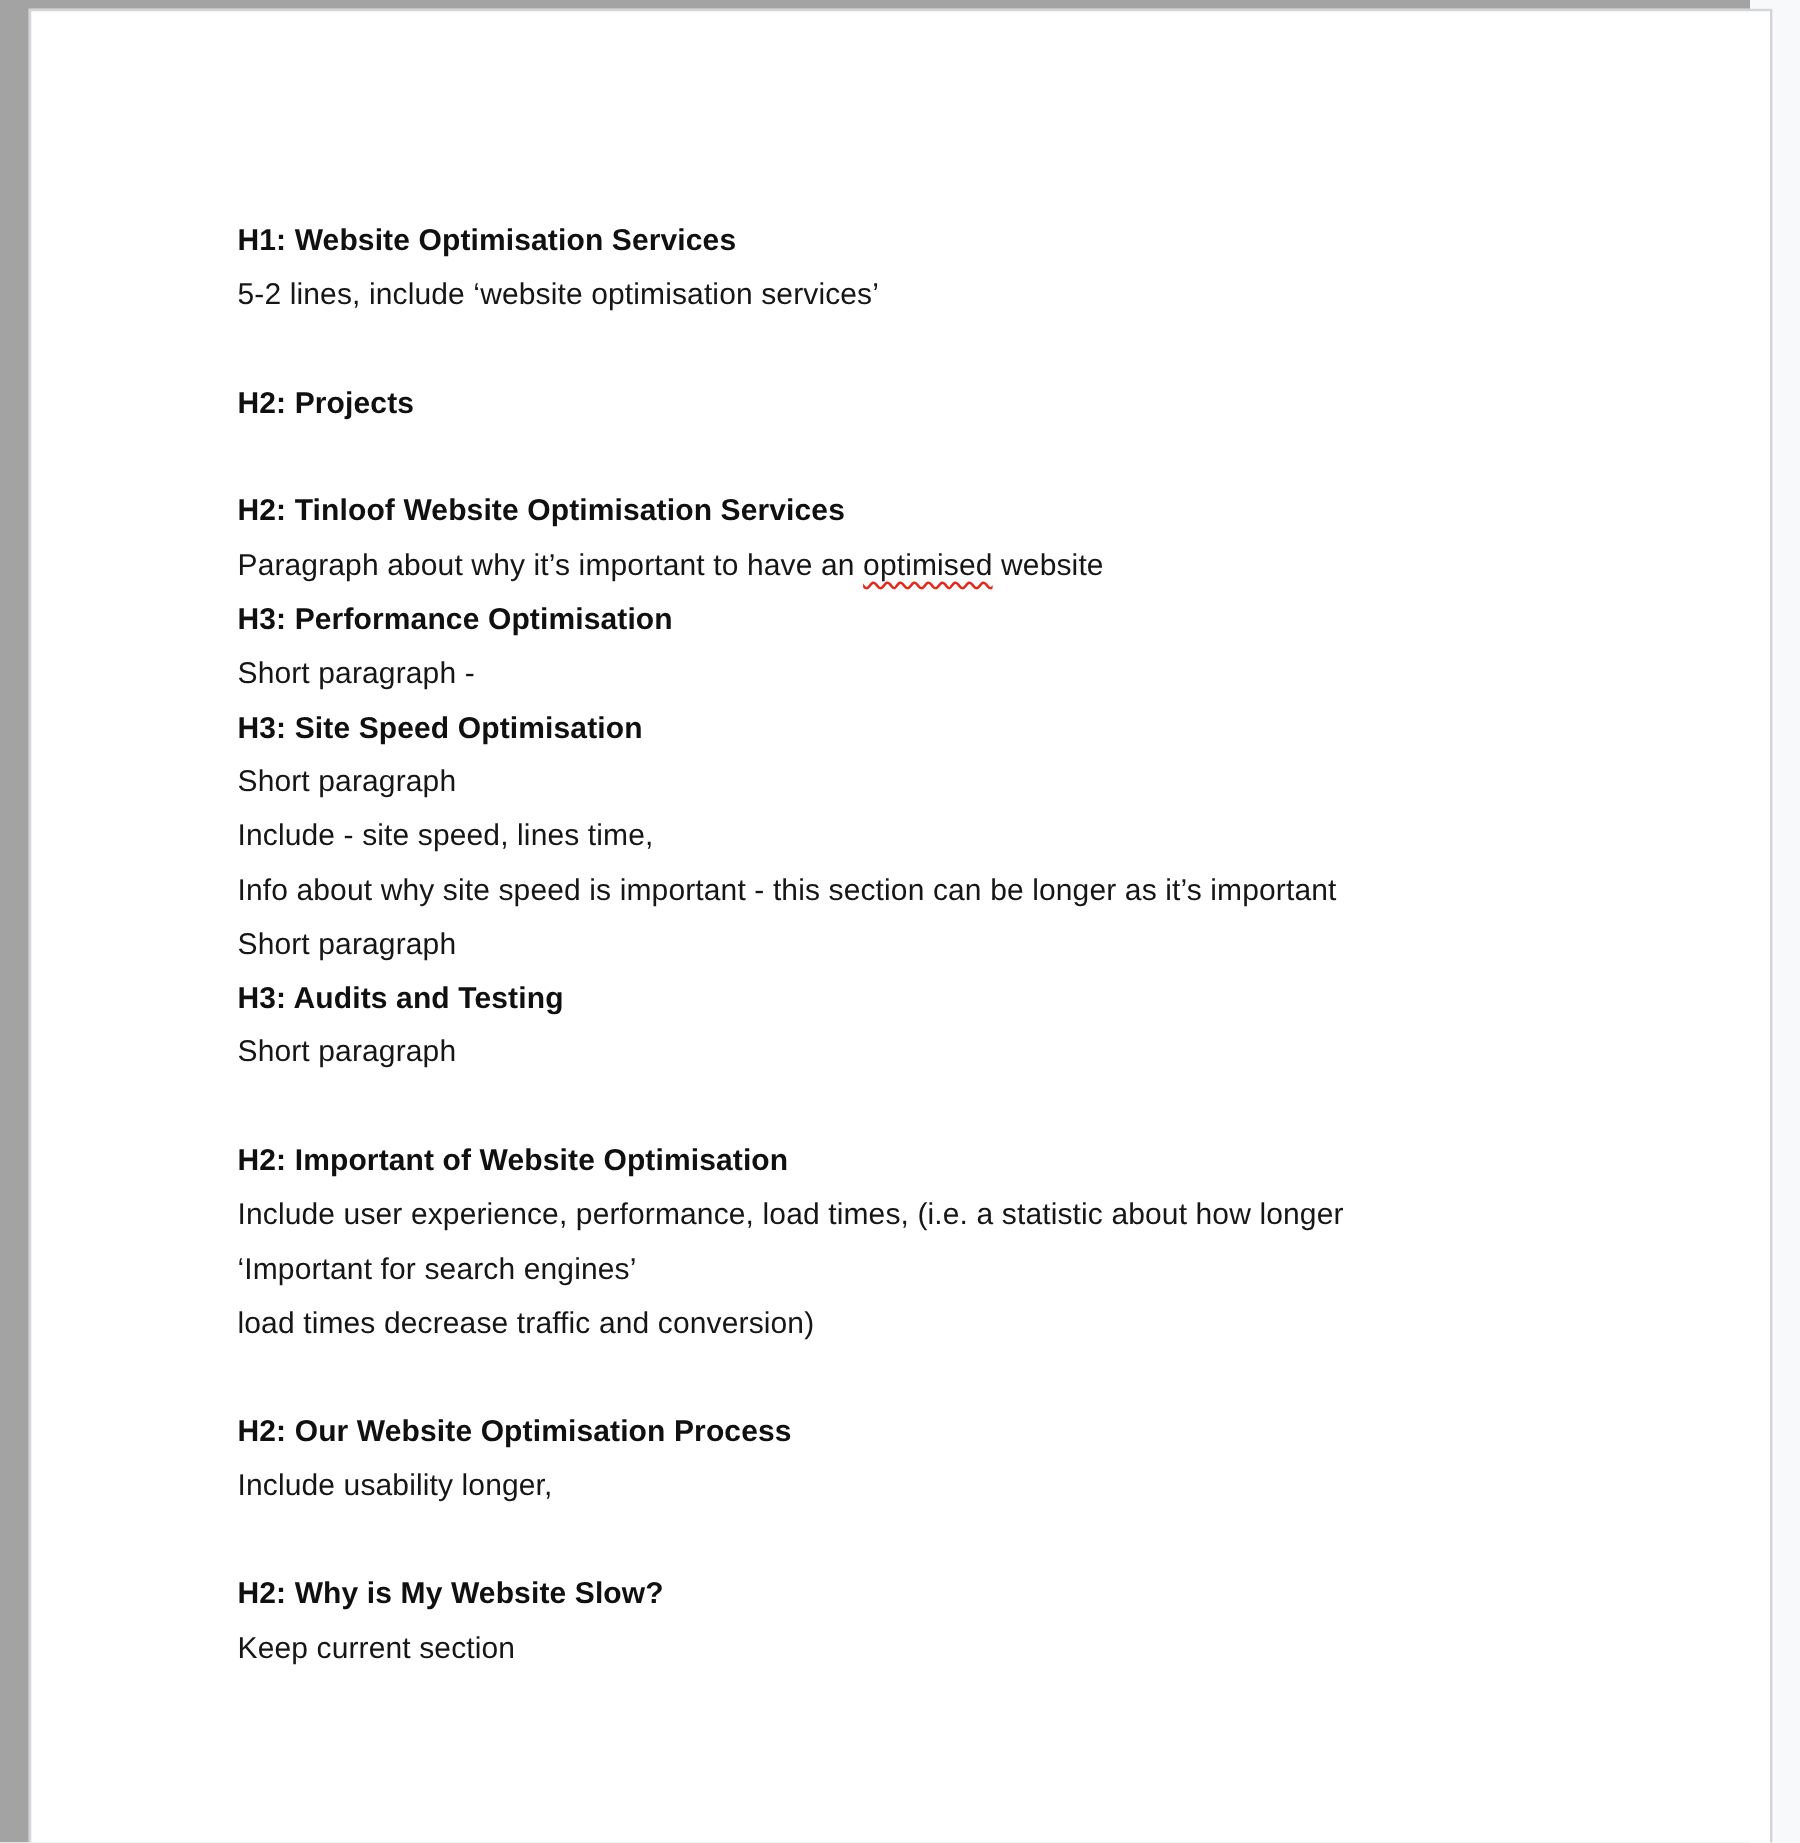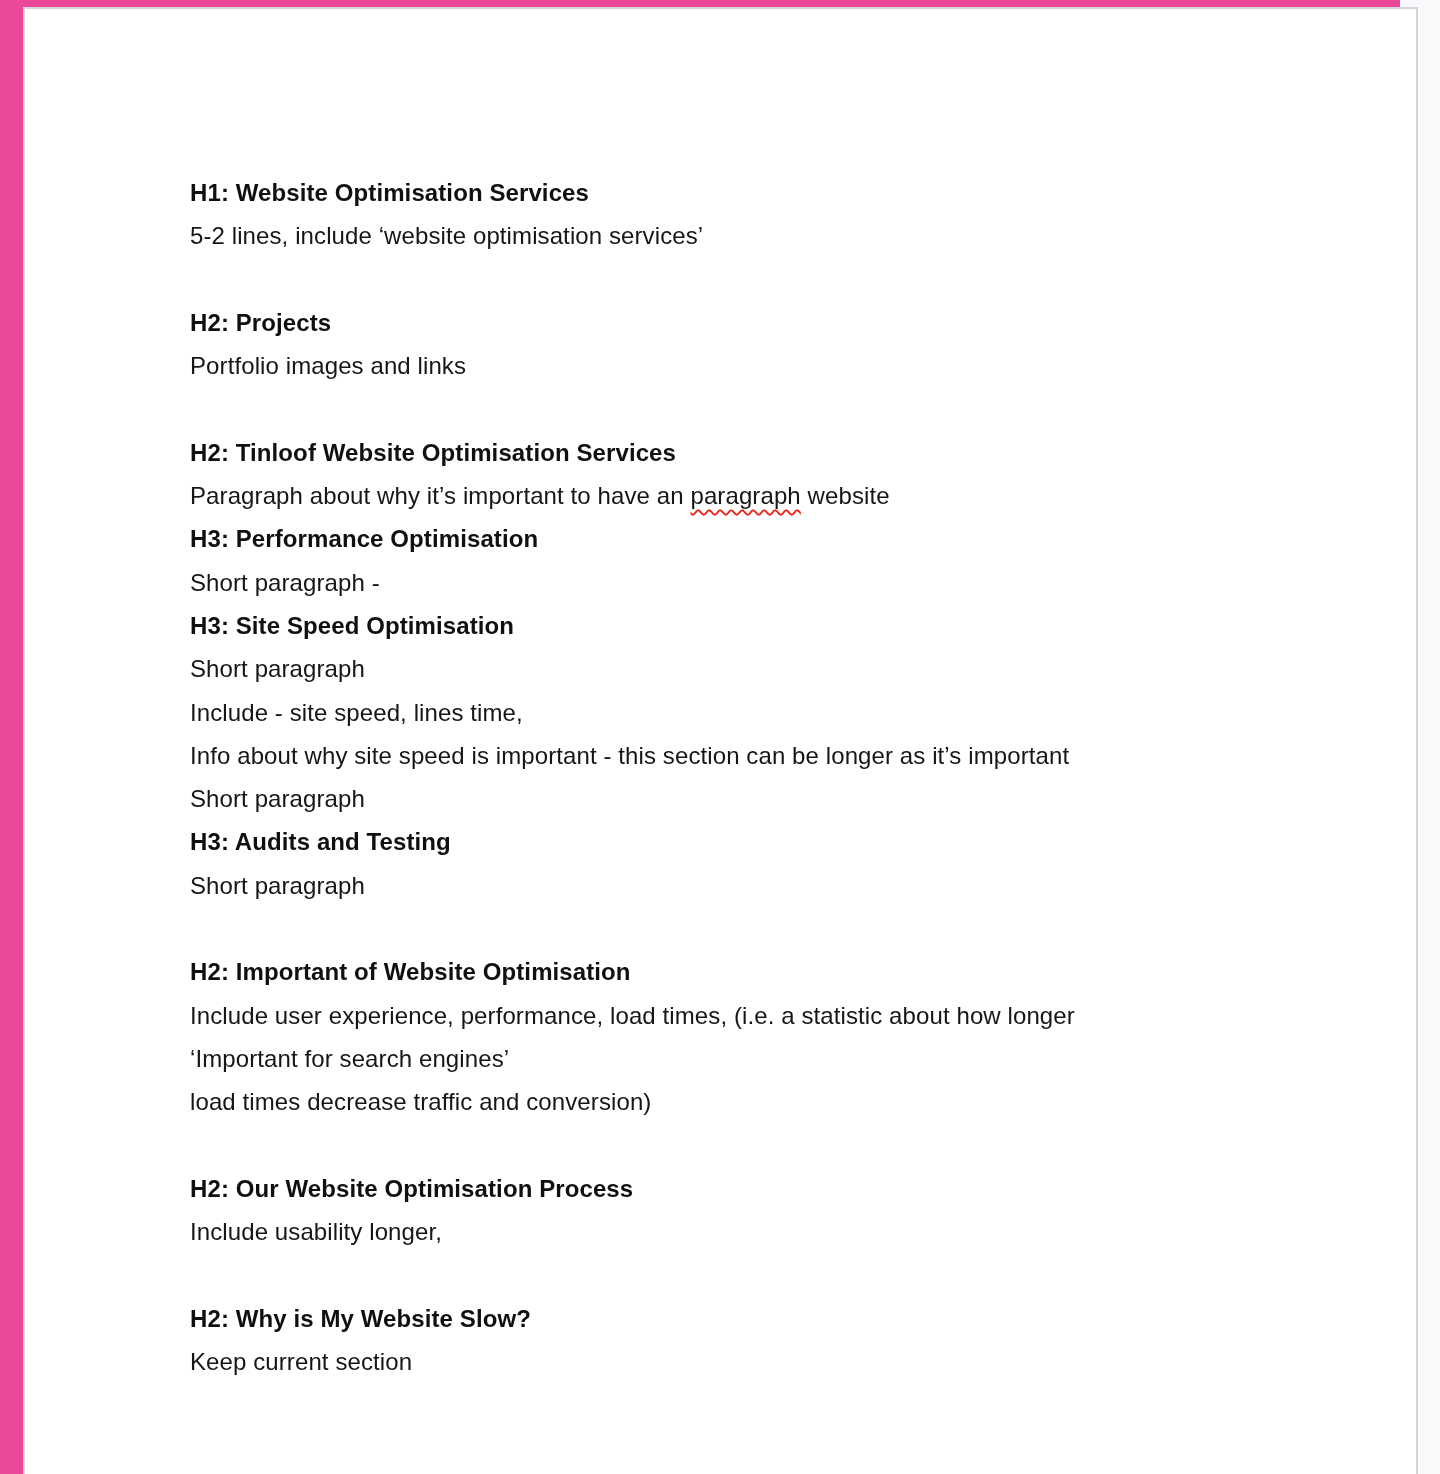--- a/index.html
+++ b/index.html
@@ -9,21 +9,21 @@
     background: #f8f9fa;
     width: 1440px;
     height: 1474px;
     overflow: hidden;
     font-family: "Liberation Sans", sans-serif;
   }
   .canvas {
     position: relative;
     width: 1400px;
     height: 1474px;
-    background: #ec4899;
+    background: #a3a3a3;
   }
   .page {
     position: absolute;
     left: 23px;
     top: 7px;
     width: 1395px;
     height: 1600px; 
     background: #ffffff;
     border: 2px solid #d3d5d9;
     box-sizing: border-box;
@@ -56,25 +56,24 @@
 
 <div class="canvas">
   <div class="page">
     <div class="doc">
 
       <div class="line h">H1: Website Optimisation Services</div>
       <div class="line">5-2 lines, include ‘website optimisation services’</div>
       <div class="line"></div>
 
       <div class="line h">H2: Projects</div>
-      <div class="line">Portfolio images and links</div>
       <div class="line"></div>
 
       <div class="line h">H2: Tinloof Website Optimisation Services</div>
-      <div class="line"><span>Paragraph about why it’s important to have an </span><span class="squiggle">paragraph</span><span> website</span></div>
+      <div class="line"><span>Paragraph about why it’s important to have an </span><span class="squiggle">optimised</span><span> website</span></div>
 
       <div class="line h">H3: Performance Optimisation</div>
       <div class="line">Short paragraph -</div>
 
       <div class="line h">H3: Site Speed Optimisation</div>
       <div class="line">Short paragraph</div>
       <div class="line">Include - site speed, lines time,</div>
       <div class="line">Info about why site speed is important - this section can be longer as it’s important</div>
 
       <div class="line">Short paragraph</div>

